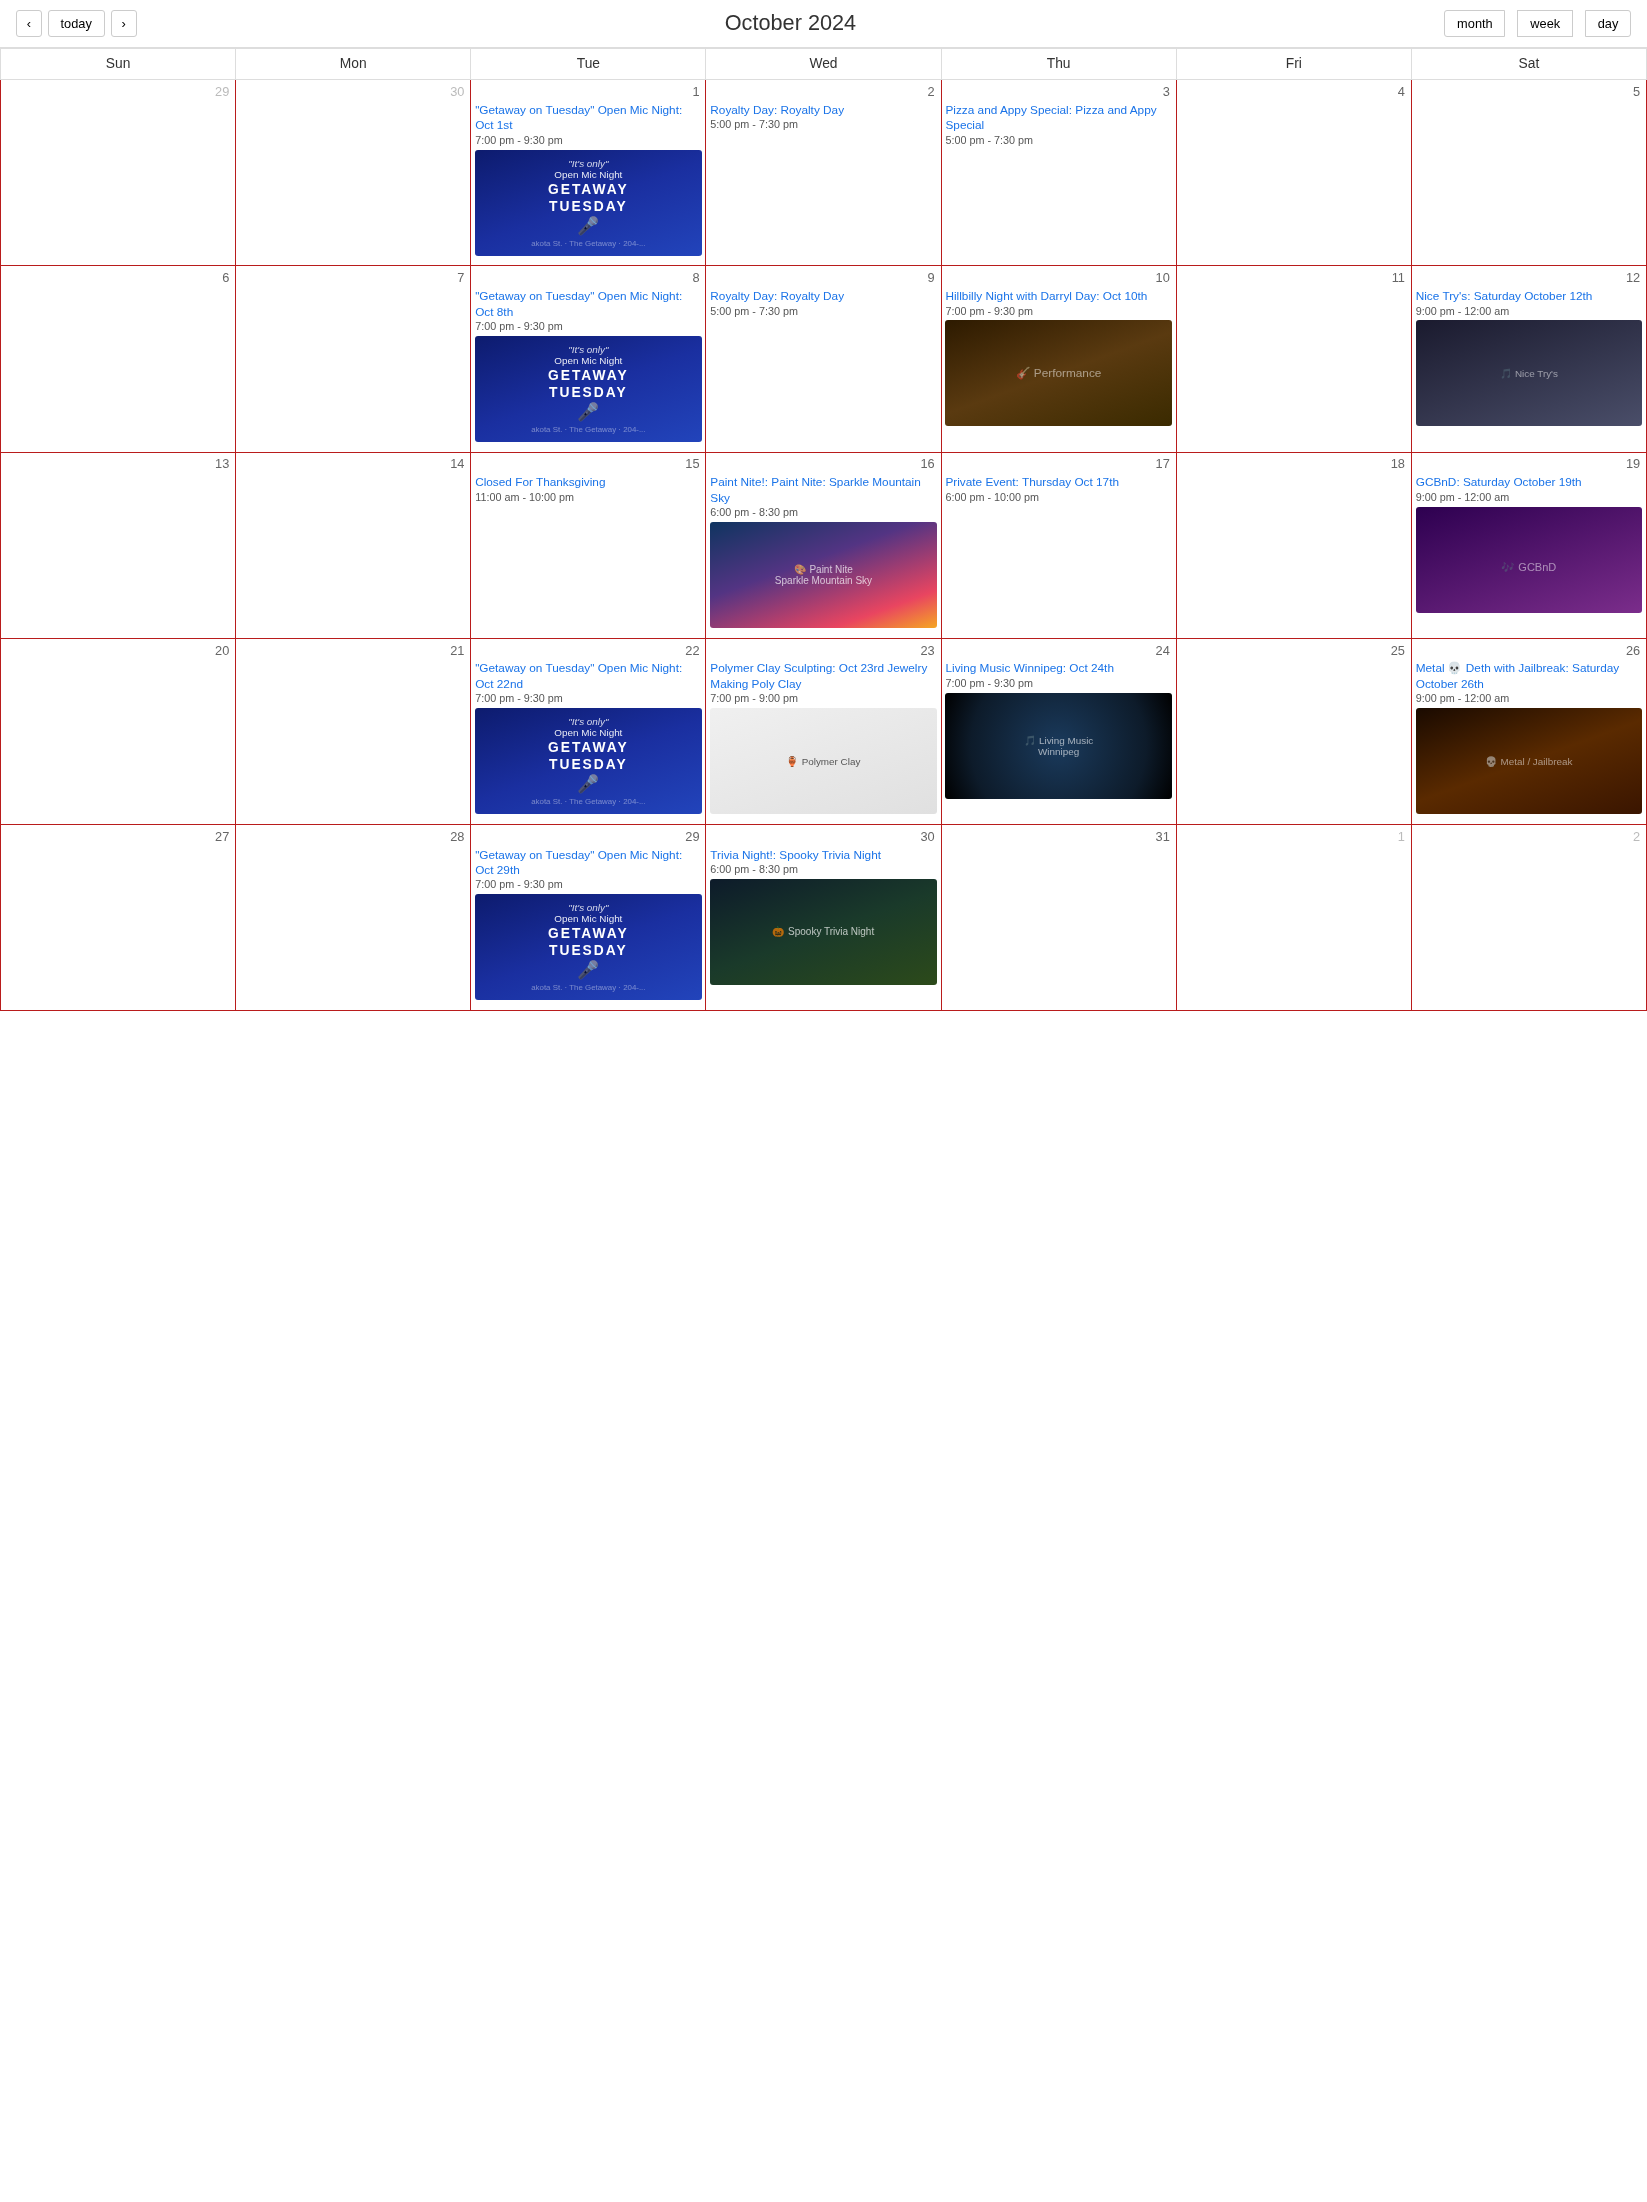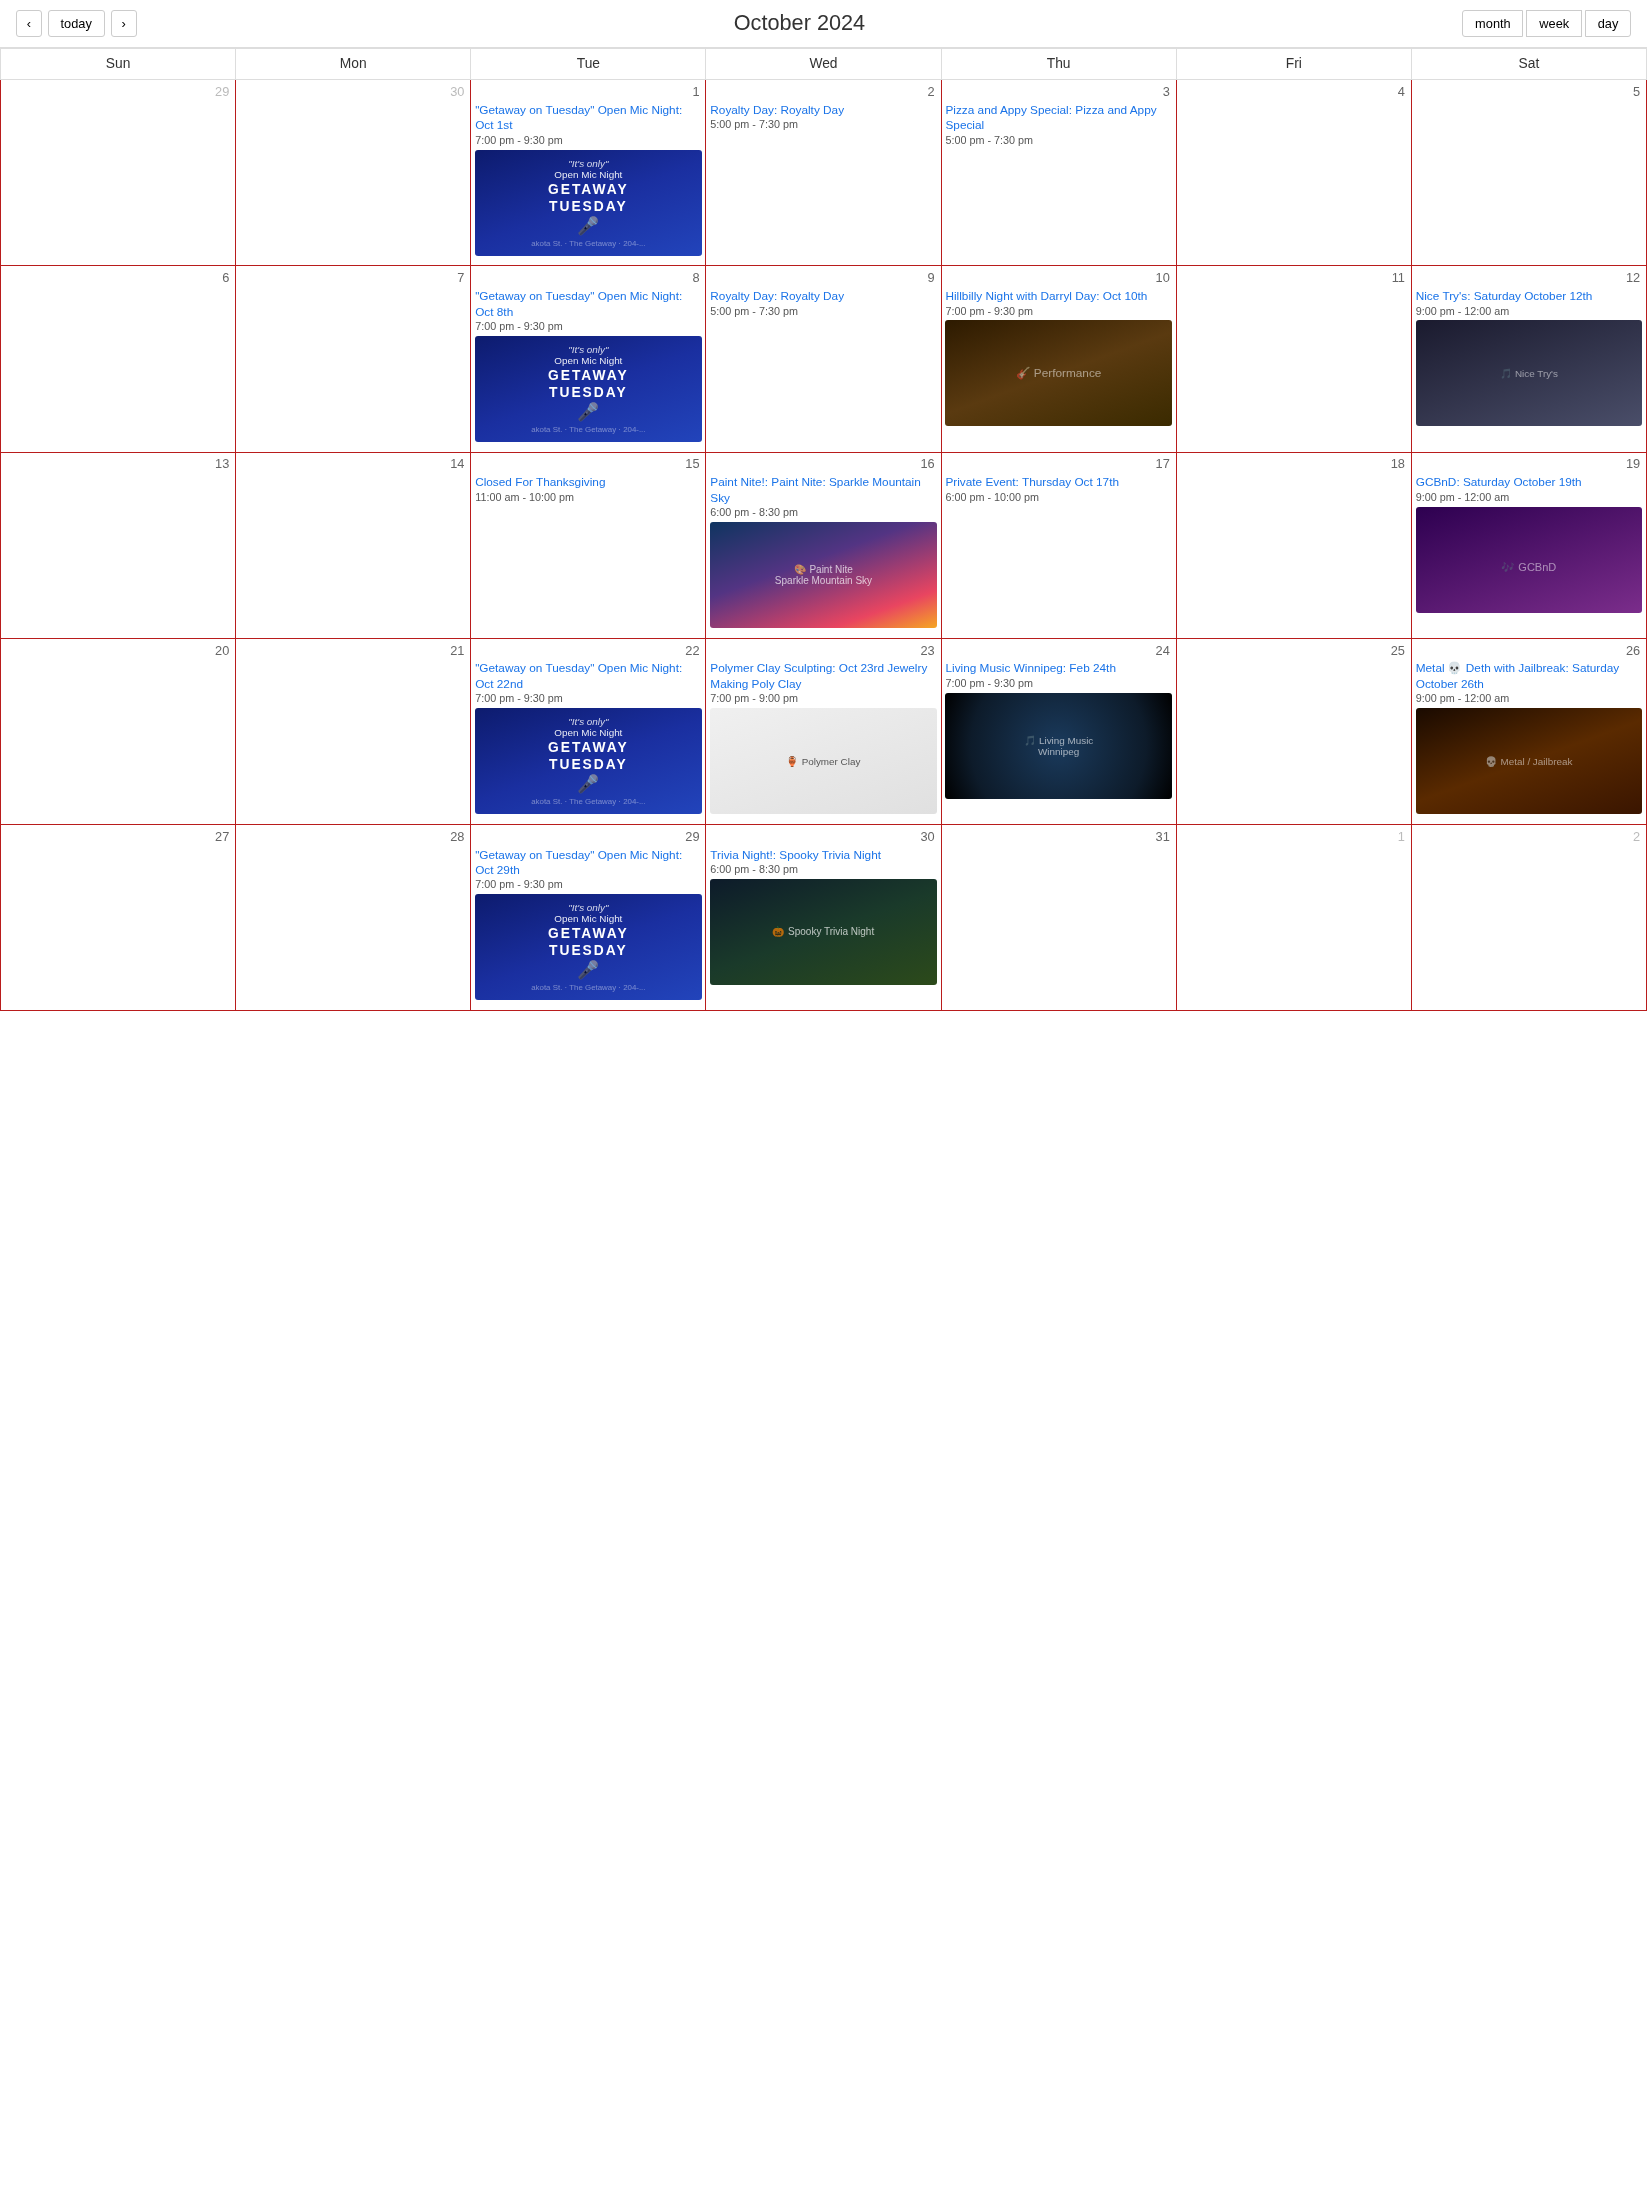--- a/index.html
+++ b/index.html
@@ -7,21 +7,21 @@
 
     .top-bar {
       display: flex;
       align-items: center;
       justify-content: space-between;
       padding: 9.9px 15.8px;
       border-bottom: 1px solid #ddd;
     }
     .top-bar-left { display: flex; align-items: center; gap: 5.9px; }
     .top-bar-center { font-size: 21.7px; font-weight: 400; }
-    .top-bar-right { display: flex; align-items: flex-start; gap: 3px; }
+    .top-bar-right { display: flex; align-items: flex-start; gap: 12px; }
 
     .nav-btn {
       border: 1px solid #ccc;
       background: #fff;
       cursor: pointer;
       padding: 4.9px 9.9px;
       font-size: 12.8px;
       border-radius: 3px;
     }
     .today-btn {
@@ -303,21 +303,21 @@
             <div>
               <div style="width:100%;height:106px;background:linear-gradient(160deg, #f0f0f0 0%, #e0e0e0 100%);border-radius:3px;margin-top:3.9px;display:flex;align-items:center;justify-content:center;overflow:hidden;">
                 <div style="text-align:center;color:#555;font-size:9.9px;">🏺 Polymer Clay</div>
               </div>
             </div>
           </div>
         </td>
         <td style="vertical-align: top; padding: 3.9px;">
           <div class="date-num">24</div>
           <div class="event-block">
-            <div class="event-title">Living Music Winnipeg: Feb 24th</div>
+            <div class="event-title">Living Music Winnipeg: Oct 24th</div>
             <div class="event-time">7:00 pm - 9:30 pm</div>
             <div>
               <div style="width:100%;height:106px;background:radial-gradient(circle at center, #1a3a5c 0%, #0d1b2a 70%, #000 100%);border-radius:3px;margin-top:3.9px;display:flex;align-items:center;justify-content:center;overflow:hidden;">
                 <div style="text-align:center;color:rgba(255,255,255,0.6);font-size:9.9px;">🎵 Living Music<br>Winnipeg</div>
               </div>
             </div>
           </div>
         </td>
         <td style="vertical-align: top; padding: 3.9px;">
           <div class="date-num">25</div>

